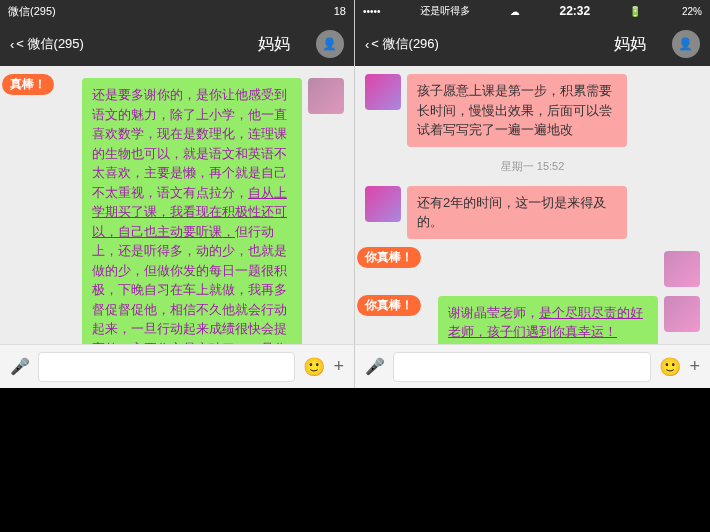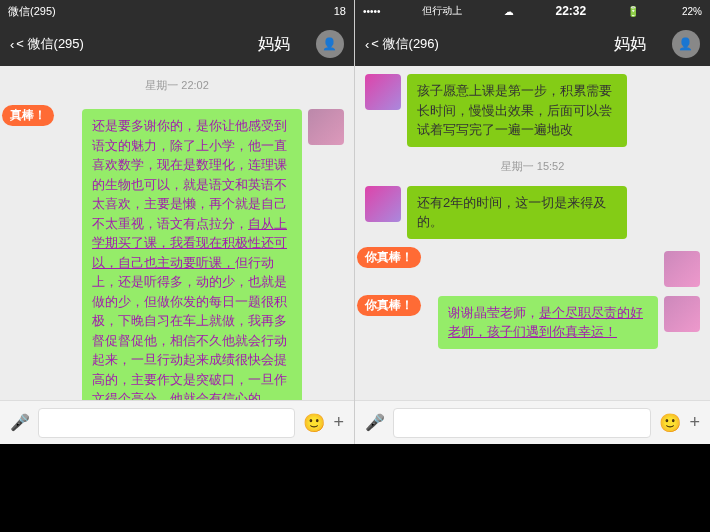--- a/index.html
+++ b/index.html
@@ -7,21 +7,21 @@
       width: 710px;
       height: 532px;
       overflow: hidden;
       display: flex;
       background: #000;
       font-family: 'PingFang SC', 'Microsoft YaHei', sans-serif;
     }
 
     .phone-panel {
       width: 355px;
-      height: 444px;
+      height: 388px;
       background: #ededed;
       display: flex;
       flex-direction: column;
       position: relative;
       overflow: hidden;
     }
 
     .phone-panel.left {
       border-right: 1px solid #ccc;
     }
@@ -123,21 +123,21 @@
     .bubble {
       max-width: 220px;
       padding: 7px 10px;
       border-radius: 4px;
       font-size: 13px;
       line-height: 1.5;
       position: relative;
     }
 
     .bubble.left-bubble {
-      background: #84cc16;
+      background: #fca5a5;
       color: #333;
     }
 
     .bubble.right-bubble {
       background: #95ec69;
       color: #a21caf;
     }
 
     .praise-badge {
       background: #ff6b35;
@@ -236,21 +236,20 @@
       <span>‹</span>
       <span>&lt; 微信(295)</span>
     </div>
     <div class="header-title">妈妈</div>
     <div class="header-avatar">
       <span>👤</span>
     </div>
   </div>
 
   <div class="messages-area">
-    <div class="timestamp-label">星期一 22:02</div>
 
     <div style="display:flex; flex-direction:column; align-items:flex-start; gap:2px; position:relative;">
       <div style="position:absolute; left:-8px; top:0;">
         <span class="praise-badge">真棒！</span>
       </div>
       <div class="message-row right" style="margin-top:4px; align-self:stretch;">
         <div class="avatar-circle" style="background: linear-gradient(135deg,#b8a,#d9b);">
         </div>
         <div class="bubble right-bubble">
           还是要多谢你的，是你让他感受到语文的魅力，除了上小学，他一直喜欢数学，现在是数理化，连理课的生物也可以，就是语文和英语不太喜欢，主要是懒，再个就是自己不太重视，语文有点拉分，<span class="underline-text">自从上学期买了课，我看现在积极性还可以，自己也主动要听课，</span>但行动上，还是听得多，动的少，也就是做的少，但做你发的每日一题很积极，下晚自习在车上就做，我再多督促督促他，相信不久他就会行动起来，一旦行动起来成绩很快会提高的，主要作文是突破口，一旦作文得个高分，他就会有信心的。
@@ -274,21 +273,21 @@
     <div class="input-box"></div>
     <span class="emoji-btn">🙂</span>
     <span class="extra-btn">+</span>
   </div>
 </div>
 
 <div class="phone-panel right">
 
   <div class="status-bar-right">
     <span>••••• </span>
-    <span>但行动上</span>
+    <span>还是听得多</span>
     <span> ☁</span>
     <span style="font-size:12px; font-weight:bold;">22:32</span>
     <span>🔋</span>
     <span>22%</span>
   </div>
 
   <div class="chat-header">
     <div class="back-btn">
       <span>‹</span>
       <span>&lt; 微信(296)</span>

